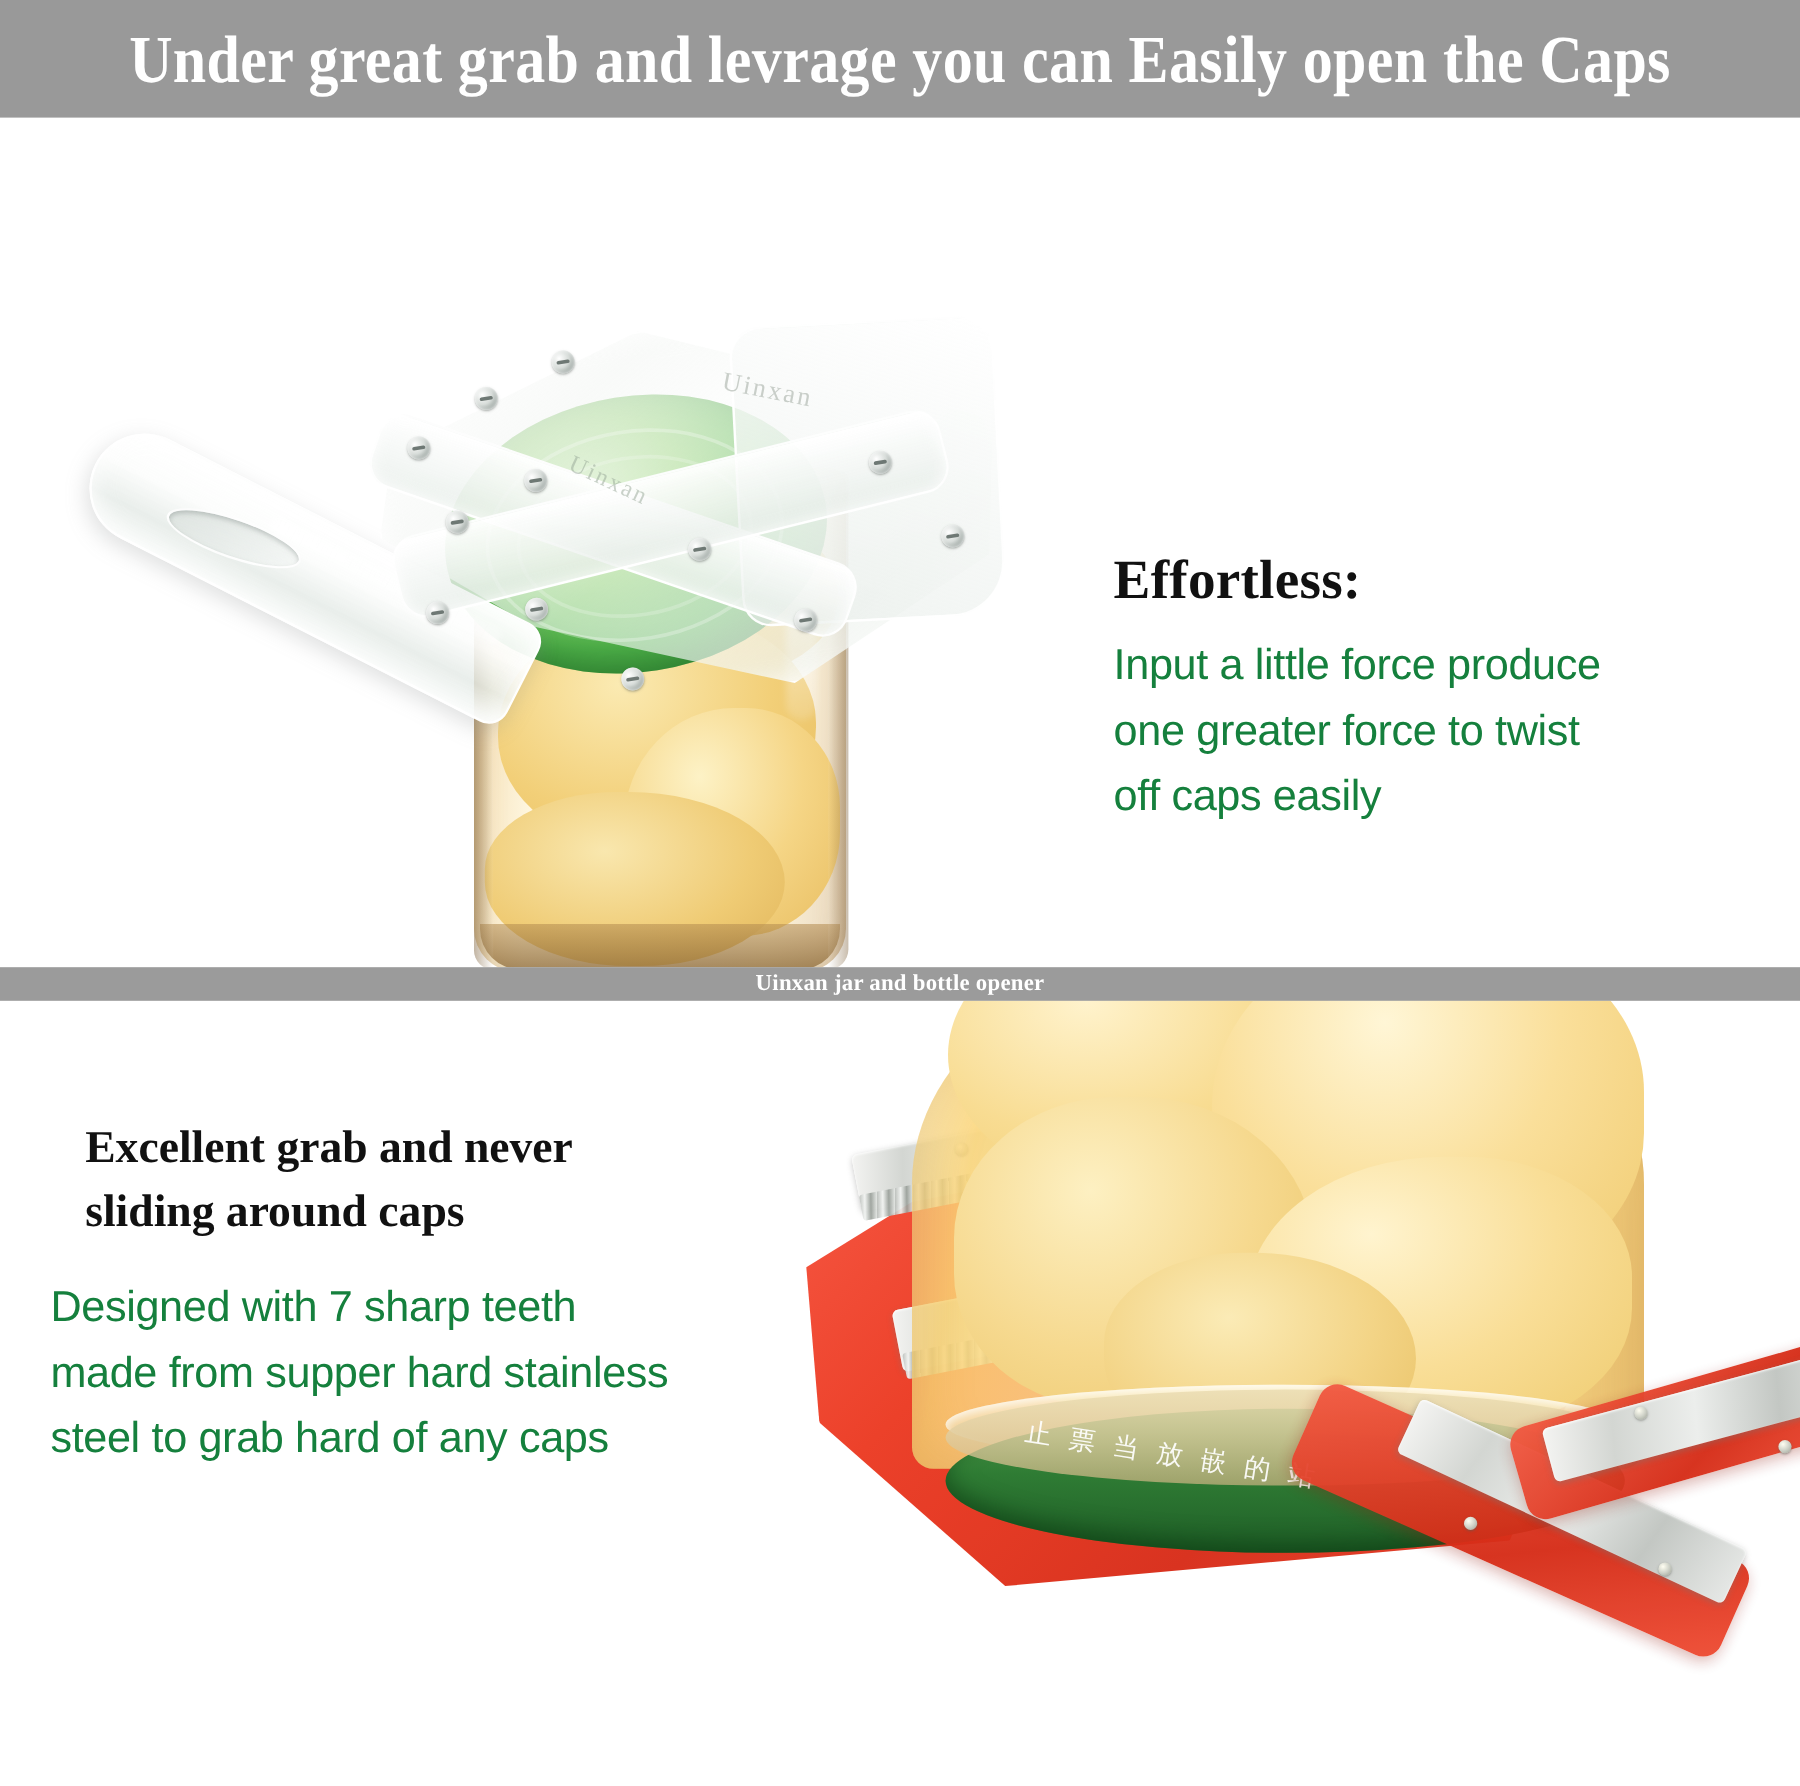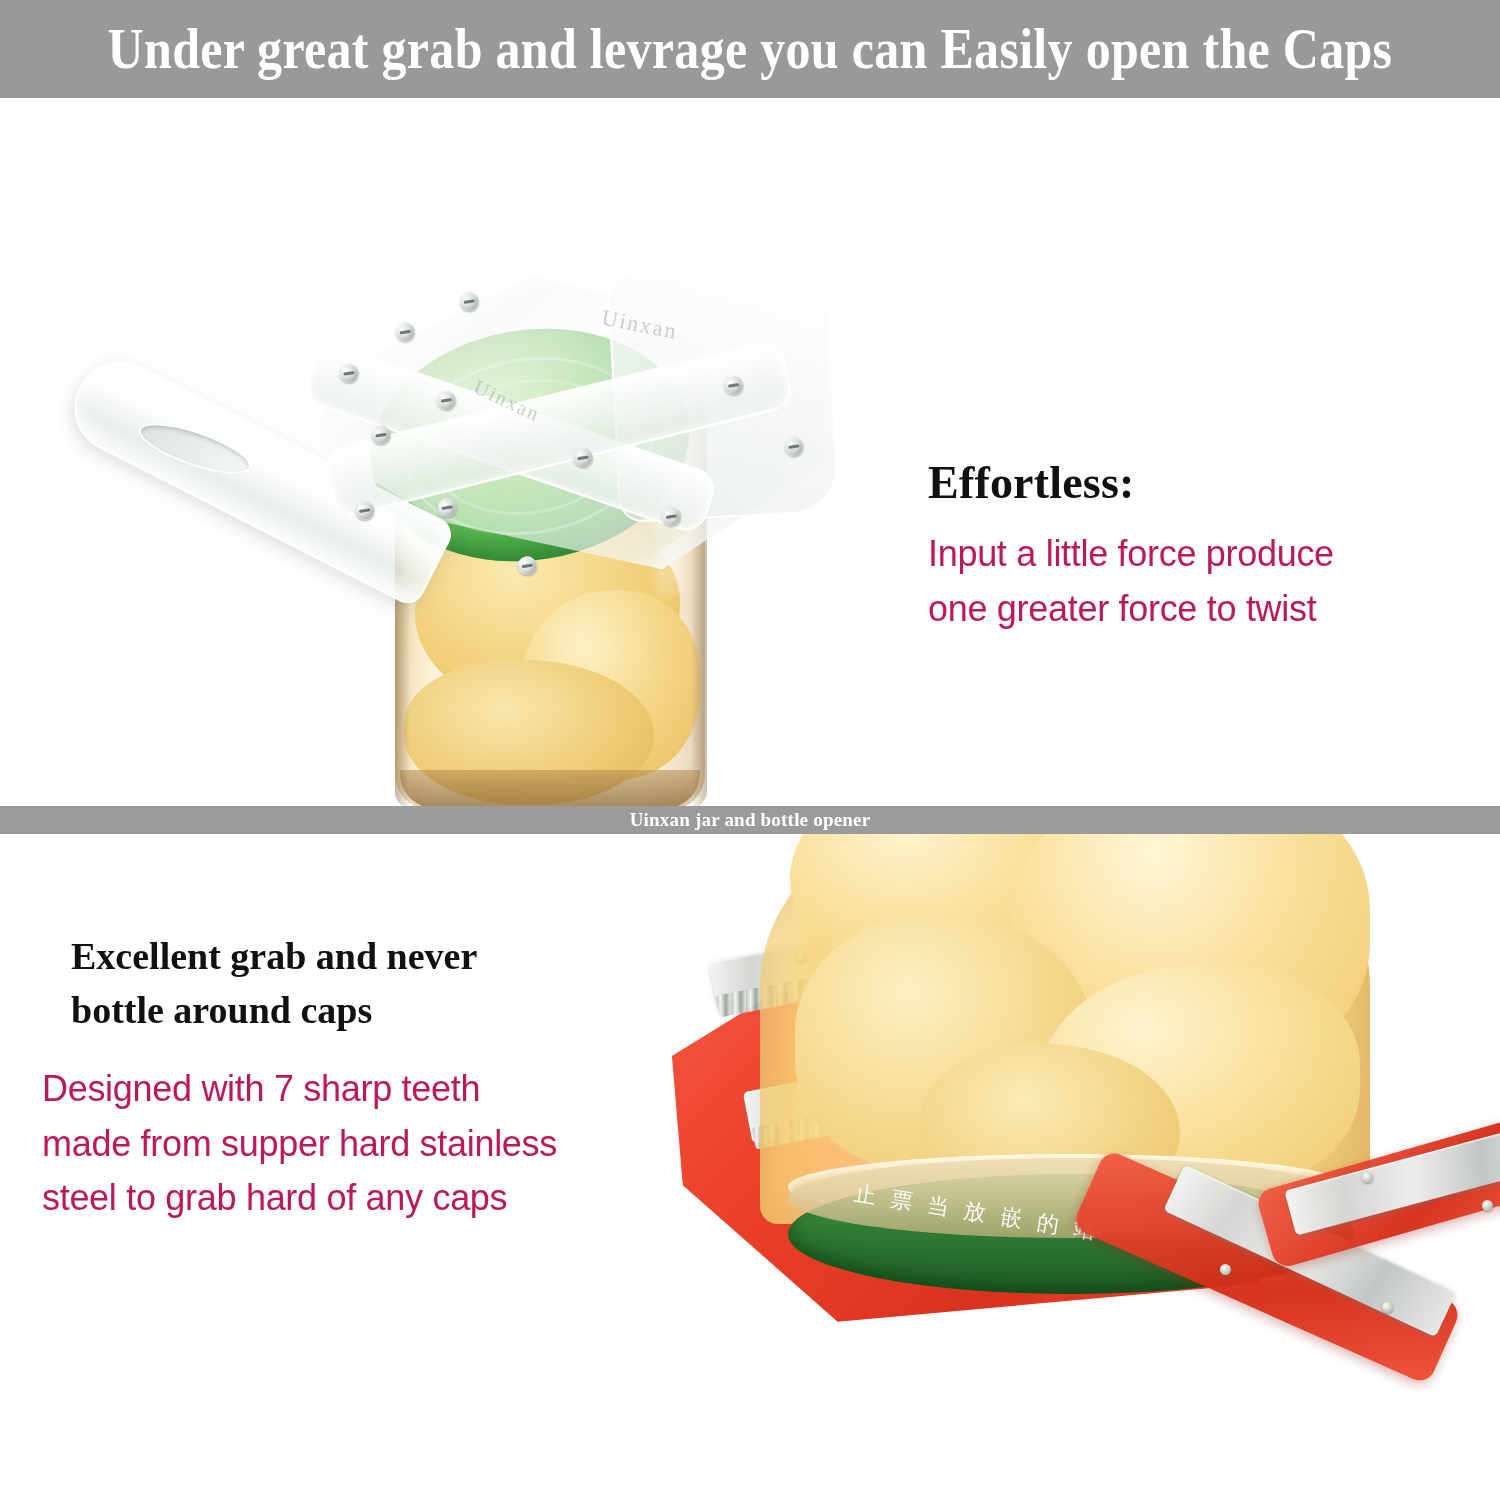--- a/index.html
+++ b/index.html
@@ -184,21 +184,21 @@
     border-radius:10px; filter:blur(2px);
   }
 
   
   .text-top { position:absolute; left:928px; top:326px; width:545px; }
   .head-bold {
     font-family:"Liberation Serif", serif; font-weight:bold;
     font-size:46px; color:#111111; margin-bottom:18px; letter-spacing:.2px;
   }
   .body-gray {
-    font-size:36px; color:#be185d; line-height:1.52;
+    font-size:36px; color:#15803d; line-height:1.52;
     font-family:"Liberation Sans", sans-serif; letter-spacing:-.3px;
   }
   .body-gray div { white-space:nowrap; }
 
   
   .bottom-panel { position:absolute; left:0; top:834px; width:1500px; height:654px;
                   background:#fff; overflow:hidden; }
 
   .text-bottom { position:absolute; left:42px; top:96px; width:690px; z-index:5; }
   .head-bold2 {
@@ -359,20 +359,21 @@
         <div class="rivet" style="left:412px; top:130px;"></div>
         <div class="rivet" style="left:462px; top:200px;"></div>
       </div>
     </div>
 
     <div class="text-top">
       <div class="head-bold">Effortless:</div>
       <div class="body-gray">
         <div>Input a little force produce</div>
         <div>one greater force to twist</div>
+        <div>off caps easily</div>
       </div>
     </div>
   </div>
 
   <div class="divider-band">
     <div class="divider-title no-sel">Uinxan jar and bottle opener</div>
   </div>
 
   <div class="bottom-panel">
 
@@ -407,21 +408,21 @@
 
       <div class="red-arm ra2"></div>
       <div class="steel s4"></div>
       <div class="screw" style="left:742px; top:378px;"></div>
       <div class="screw" style="left:862px; top:406px;"></div>
     </div>
 
     <div class="text-bottom">
       <div class="head-bold2">
         <div>Excellent grab and never</div>
-        <div>bottle around caps</div>
+        <div>sliding around caps</div>
       </div>
       <div class="body-gray">
         <div>Designed with 7 sharp teeth</div>
         <div>made from supper hard stainless</div>
         <div>steel to grab hard of any caps</div>
       </div>
     </div>
   </div>
 
 </div>

